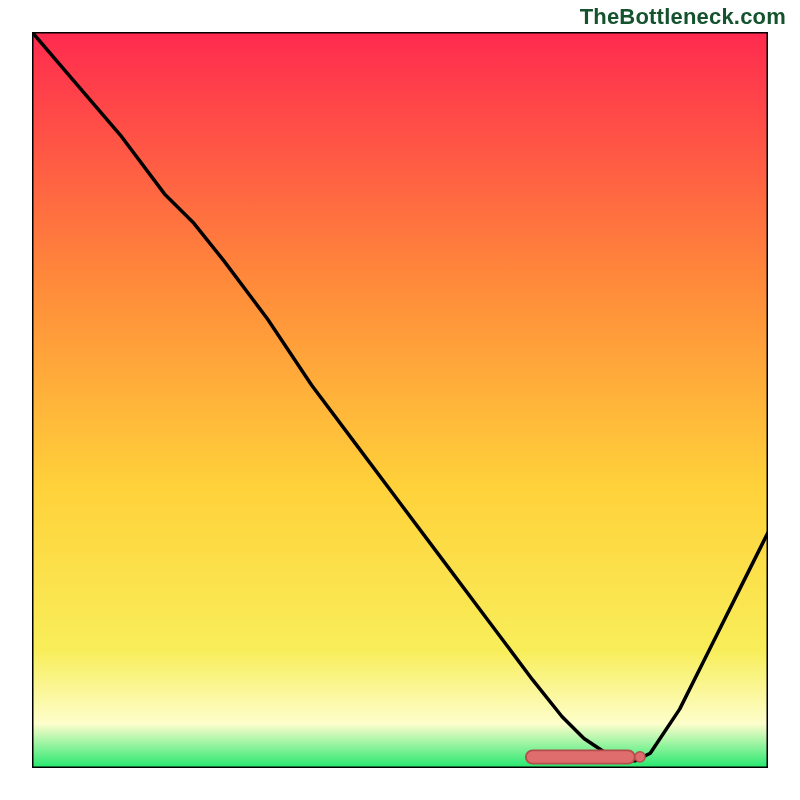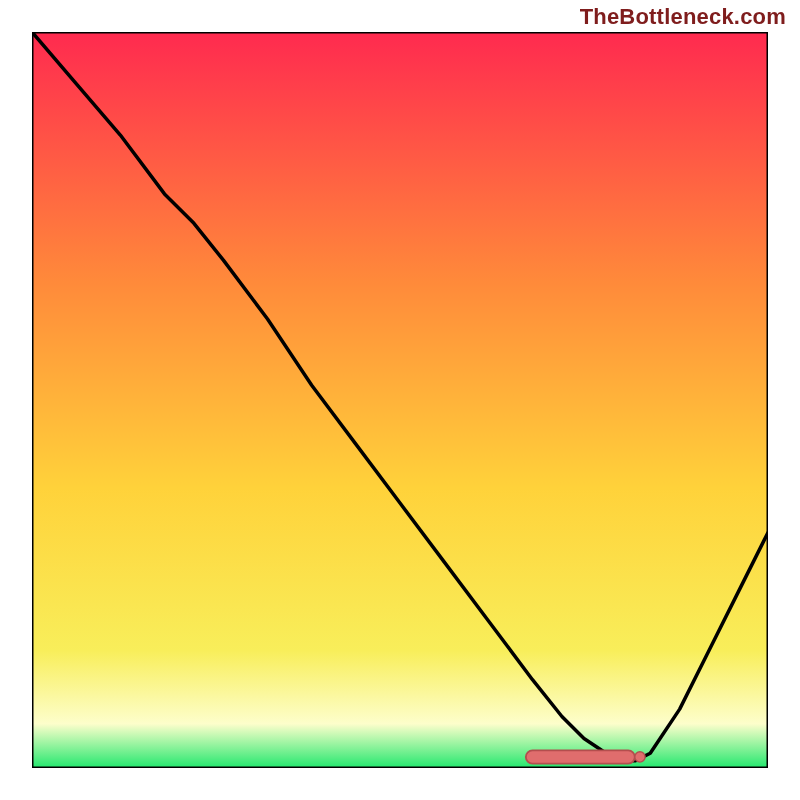--- a/index.html
+++ b/index.html
@@ -15,21 +15,21 @@
     position: relative;
     width: 800px;
     height: 800px;
   }
   .watermark {
     position: absolute;
     top: 4px;
     right: 14px;
     font-size: 22px;
     font-weight: 600;
-    color: #7f1d1d;
+    color: #14532d;
     letter-spacing: 0.2px;
     z-index: 10;
   }
   .plot {
     position: absolute;
     left: 32px;
     top: 32px;
     width: 736px;
     height: 736px;
   }

